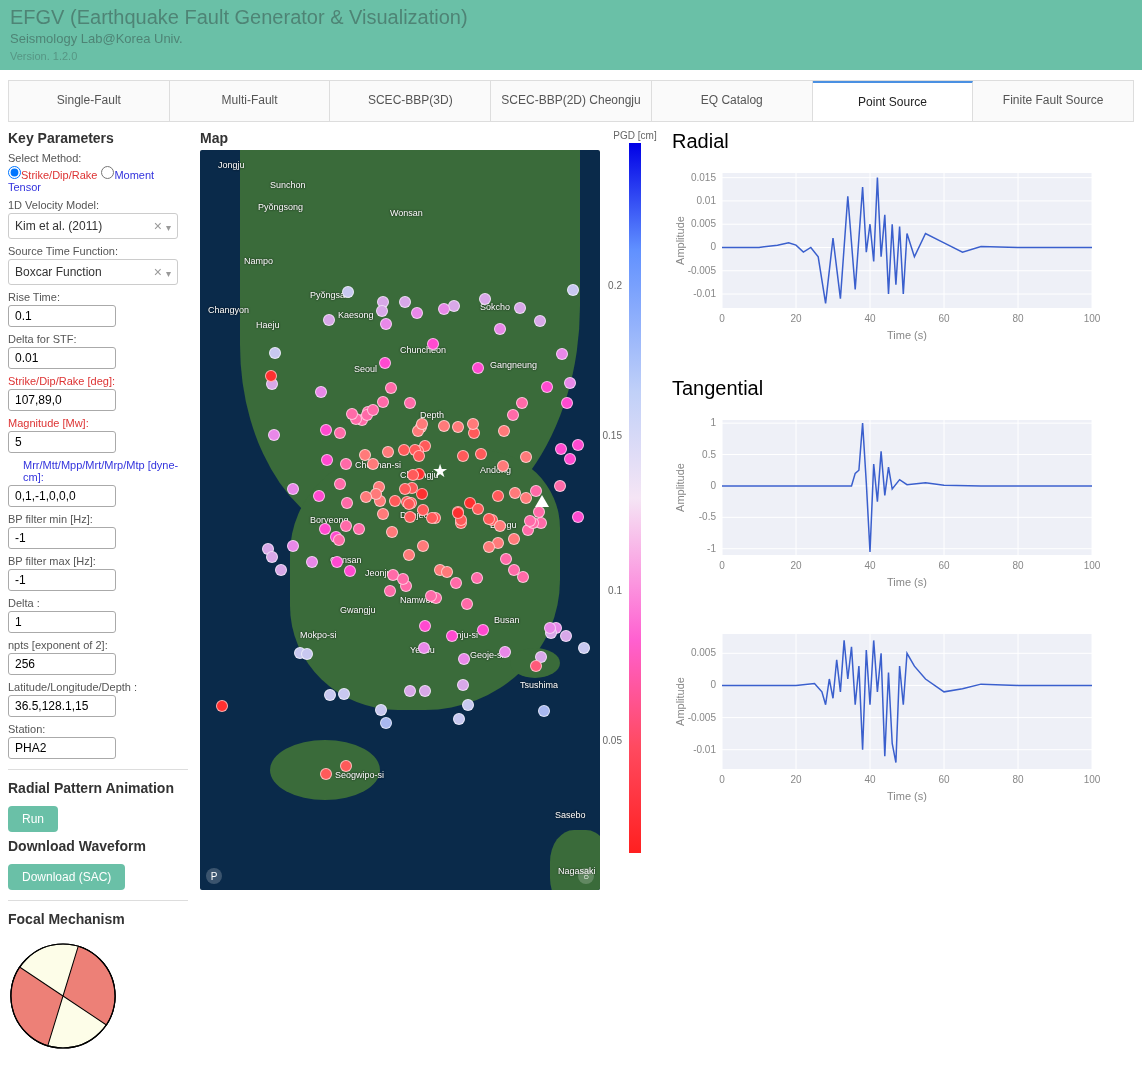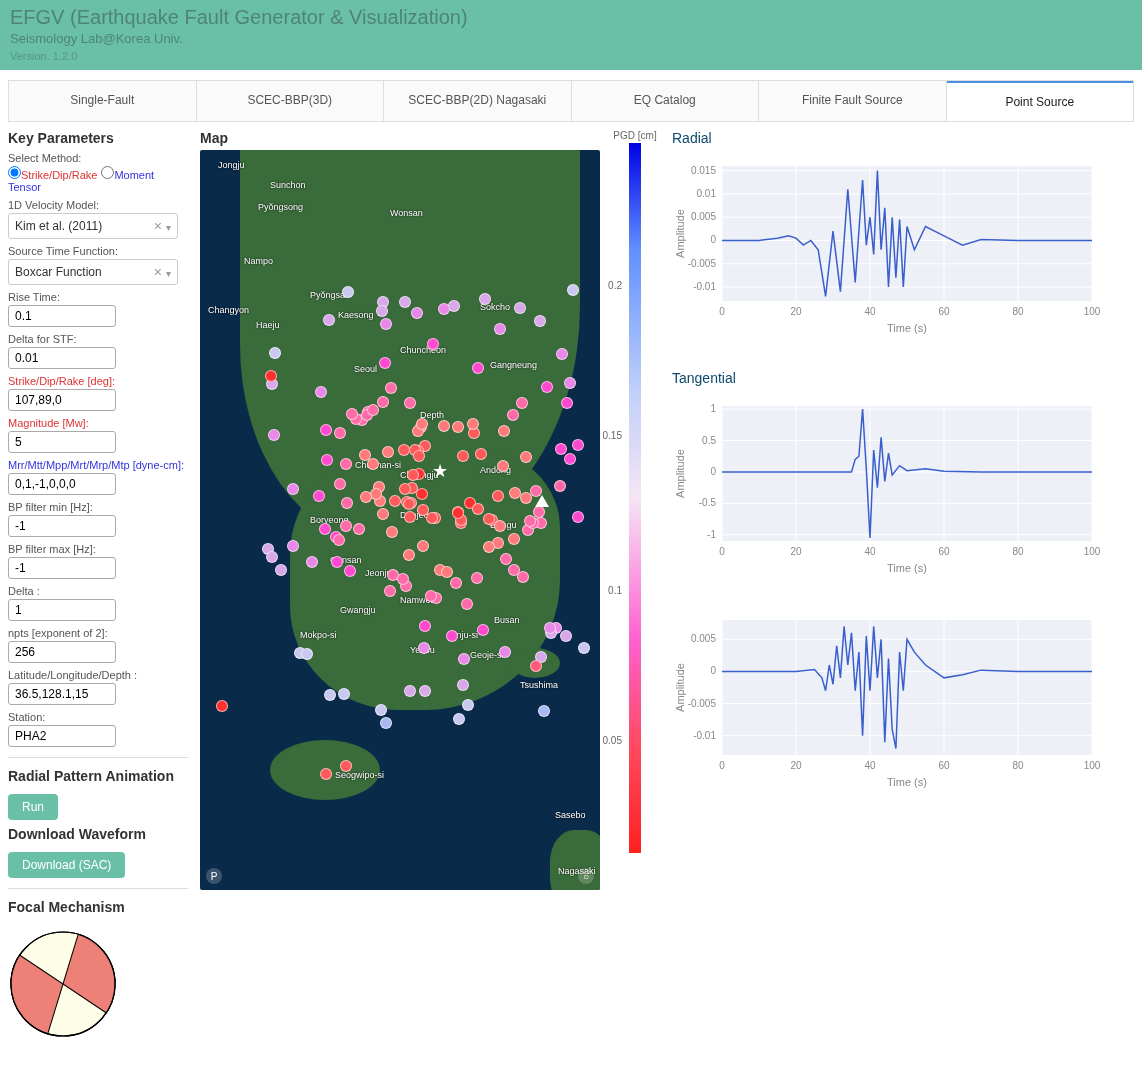--- a/index.html
+++ b/index.html
@@ -16,21 +16,21 @@
   .tab.active { background: #fff; border-top: 2px solid #4a90e2; color: #222; }
   
   .content { display: flex; padding: 0 8px 20px; gap: 12px; }
   .col-left { width: 180px; flex-shrink: 0; }
   .col-map { width: 460px; flex-shrink: 0; position: relative; }
   .col-right { flex: 1; }
   
   .section-title { font-size: 14px; font-weight: 700; color: #333; margin-bottom: 4px; }
   .label { font-size: 11px; color: #555; margin-top: 6px; margin-bottom: 2px; display:block;}
   .label.red { color: #d33; }
-  .label.blue { color: #33d; }
+  .label.blue { color: #33d; margin-left: 15px; }
   
   .radio-row { font-size: 11px; margin-top: 2px; }
   .radio-row label { margin-right: 4px; }
   .radio-row .red { color: #d33; }
   .radio-row .blue { color: #33d; }
   
   input[type=text] { width: 108px; padding: 3px 6px; font-size: 12px; border: 1px solid #aaa; border-radius: 3px; }
   .select { width: 170px; padding: 4px 6px; font-size: 12px; border: 1px solid #ccc; border-radius: 3px; background: #fff; display: flex; justify-content: space-between; align-items: center; cursor: pointer; }
   .select .clear { color: #999; font-size: 14px; margin-right: 4px; }
   .select .chev { color: #999; font-size: 10px; }
@@ -47,41 +47,42 @@
   .triangle { position: absolute; width: 0; height: 0; border-left: 7px solid transparent; border-right: 7px solid transparent; border-bottom: 12px solid #fff; }
   
   .colorbar { position: absolute; right: 0; top: 0; width: 50px; height: 740px; }
   .colorbar .cb-title { font-size: 10px; color: #666; text-align: center; }
   .colorbar .bar { width: 12px; height: 710px; margin: 2px auto; background: linear-gradient(to bottom, #0000e6 0%, #6090ff 15%, #c0d0f8 35%, #f5e5f5 50%, #ff60d0 70%, #ff4a60 85%, #ff2020 100%); }
   .colorbar .tick { position: absolute; right: 38px; font-size: 10px; color: #666; }
   
   .map-info { position: absolute; bottom: 6px; left: 6px; width: 16px; height: 16px; background: rgba(255,255,255,0.2); border-radius: 50%; display:flex; align-items:center; justify-content:center; font-size:10px; color:#fff;}
   .map-attrib { position: absolute; bottom: 6px; right: 6px; width: 16px; height: 16px; background: rgba(255,255,255,0.2); border-radius: 50%; display:flex; align-items:center; justify-content:center; font-size:10px; color:#fff;}
   
-  .chart-title { font-size: 14px; color: #0c4a6e; margin-bottom: 10px; }
+  .chart-title { font-size: 20px; color: #000000; margin-bottom: 10px; }
   .chart-box { width: 430px; height: 180px; margin-bottom: 30px; }
   
   .focal { width: 110px; height: 110px; margin-top: 10px; }
 </style>
 </head>
 <body>
 
 <div class="header">
   <h1>EFGV (Earthquake Fault Generator &amp; Visualization)</h1>
   <div class="sub">Seismology Lab@Korea Univ.</div>
   <div class="ver">Version. 1.2.0</div>
 </div>
 
 <div class="tabs">
   <div class="tab">Single-Fault</div>
+  <div class="tab">Multi-Fault</div>
   <div class="tab">SCEC-BBP(3D)</div>
-  <div class="tab">SCEC-BBP(2D) Nagasaki</div>
+  <div class="tab">SCEC-BBP(2D) Cheongju</div>
   <div class="tab">EQ Catalog</div>
+  <div class="tab active">Point Source</div>
   <div class="tab">Finite Fault Source</div>
-  <div class="tab active">Point Source</div>
 </div>
 
 <div class="content">
 
   <div class="col-left">
     <div class="section-title">Key Parameters</div>
     <span class="label">Select Method:</span>
     <div class="radio-row">
       <input type="radio" checked="" style=""><label class="red">Strike/Dip/Rake</label><input type="radio" style=""><label class="blue">Moment Tensor</label>
     </div>

